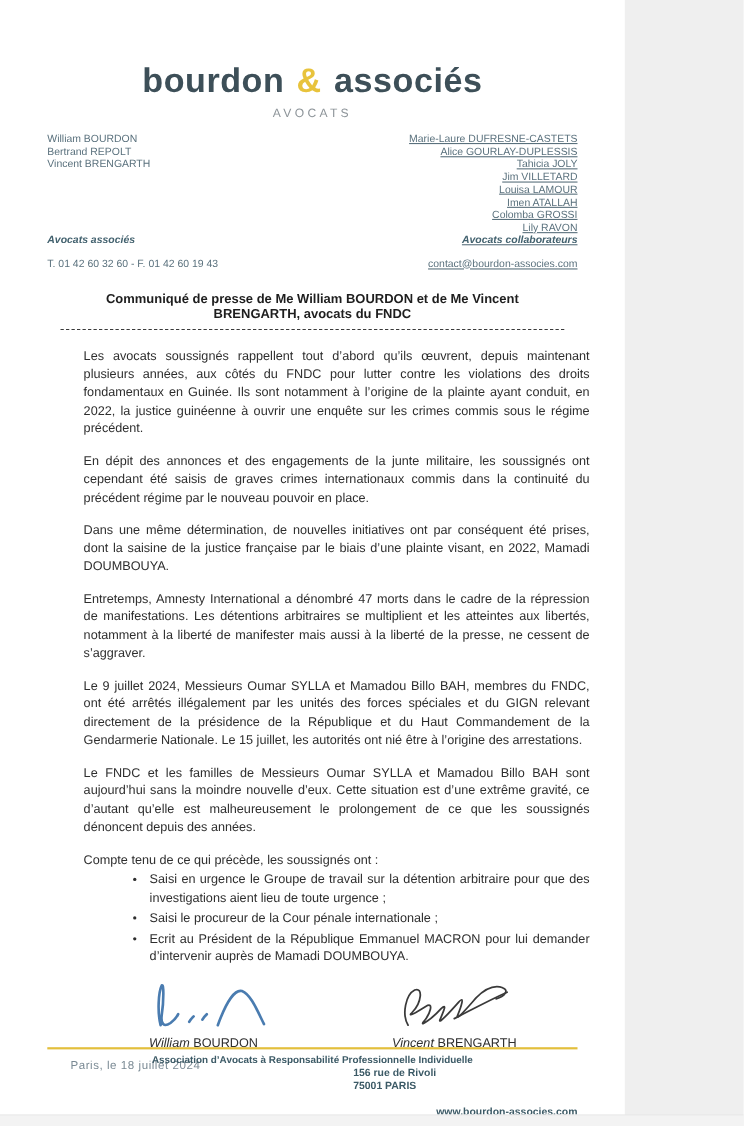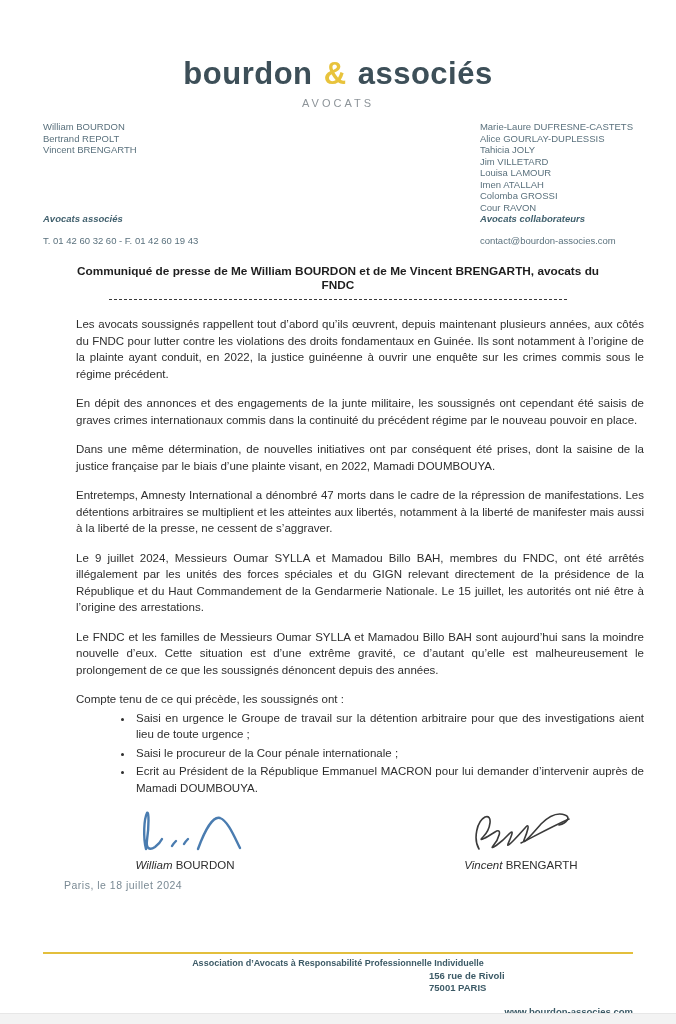--- a/index.html
+++ b/index.html
@@ -4,21 +4,21 @@
 <style>
   html,body{margin:0;padding:0;}
   body{
     width:676px;height:1024px;
     background:#efefef;
     font-family:"Liberation Sans", sans-serif;
     -webkit-font-smoothing:antialiased;
   }
   .page{
     position:relative;
-    width:676px;height:1013px;
+    width:568px;height:1013px;
     background:#ffffff;
     overflow:hidden;
   }
   .bottom-strip{
     width:676px;height:11px;
     background:#f3f3f3;
     border-top:1px solid #e7e7e7;
   }
   
   .logo-wrap{padding-top:56px;text-align:center;}
@@ -31,21 +31,21 @@
     margin-top:5px;
     font-size:11px;letter-spacing:3px;
     color:#8d9499;
   }
   .head-cols{
     display:flex;justify-content:space-between;
     padding:0 43px;margin-top:12px;
     color:#5a717d;font-size:9.5px;line-height:11.5px;
   }
   .head-col-left{text-align:left;display:flex;flex-direction:column;}
-  .head-col-right{text-align:left;display:flex;flex-direction:column;}
+  .head-col-right{text-align:right;display:flex;flex-direction:column;text-decoration:underline;}
   .names-block{height:92px;}
   .col-label{
     font-weight:700;font-style:italic;
     color:#42616e;font-size:9.5px;
     margin-top:0;
   }
   .col-contact{margin-top:10px;color:#5a717d;}
   
   .doc-title{
     margin-top:18px;
@@ -130,21 +130,21 @@
     </div>
     <div class="head-col-right">
       <div class="names-block">
         <div>Marie-Laure DUFRESNE-CASTETS</div>
         <div>Alice GOURLAY-DUPLESSIS</div>
         <div>Tahicia JOLY</div>
         <div>Jim VILLETARD</div>
         <div>Louisa LAMOUR</div>
         <div>Imen ATALLAH</div>
         <div>Colomba GROSSI</div>
-        <div>Cour RAVON</div>
+        <div>Lily RAVON</div>
       </div>
       <div class="col-label">Avocats collaborateurs</div>
       <div class="col-contact">contact@bourdon-associes.com</div>
     </div>
   </div>
 
   <div class="doc-title">Communiqué de presse de Me William BOURDON et de Me Vincent BRENGARTH, avocats du FNDC</div>
   <div class="dash-rule"></div>
 
   <div class="body-text">

